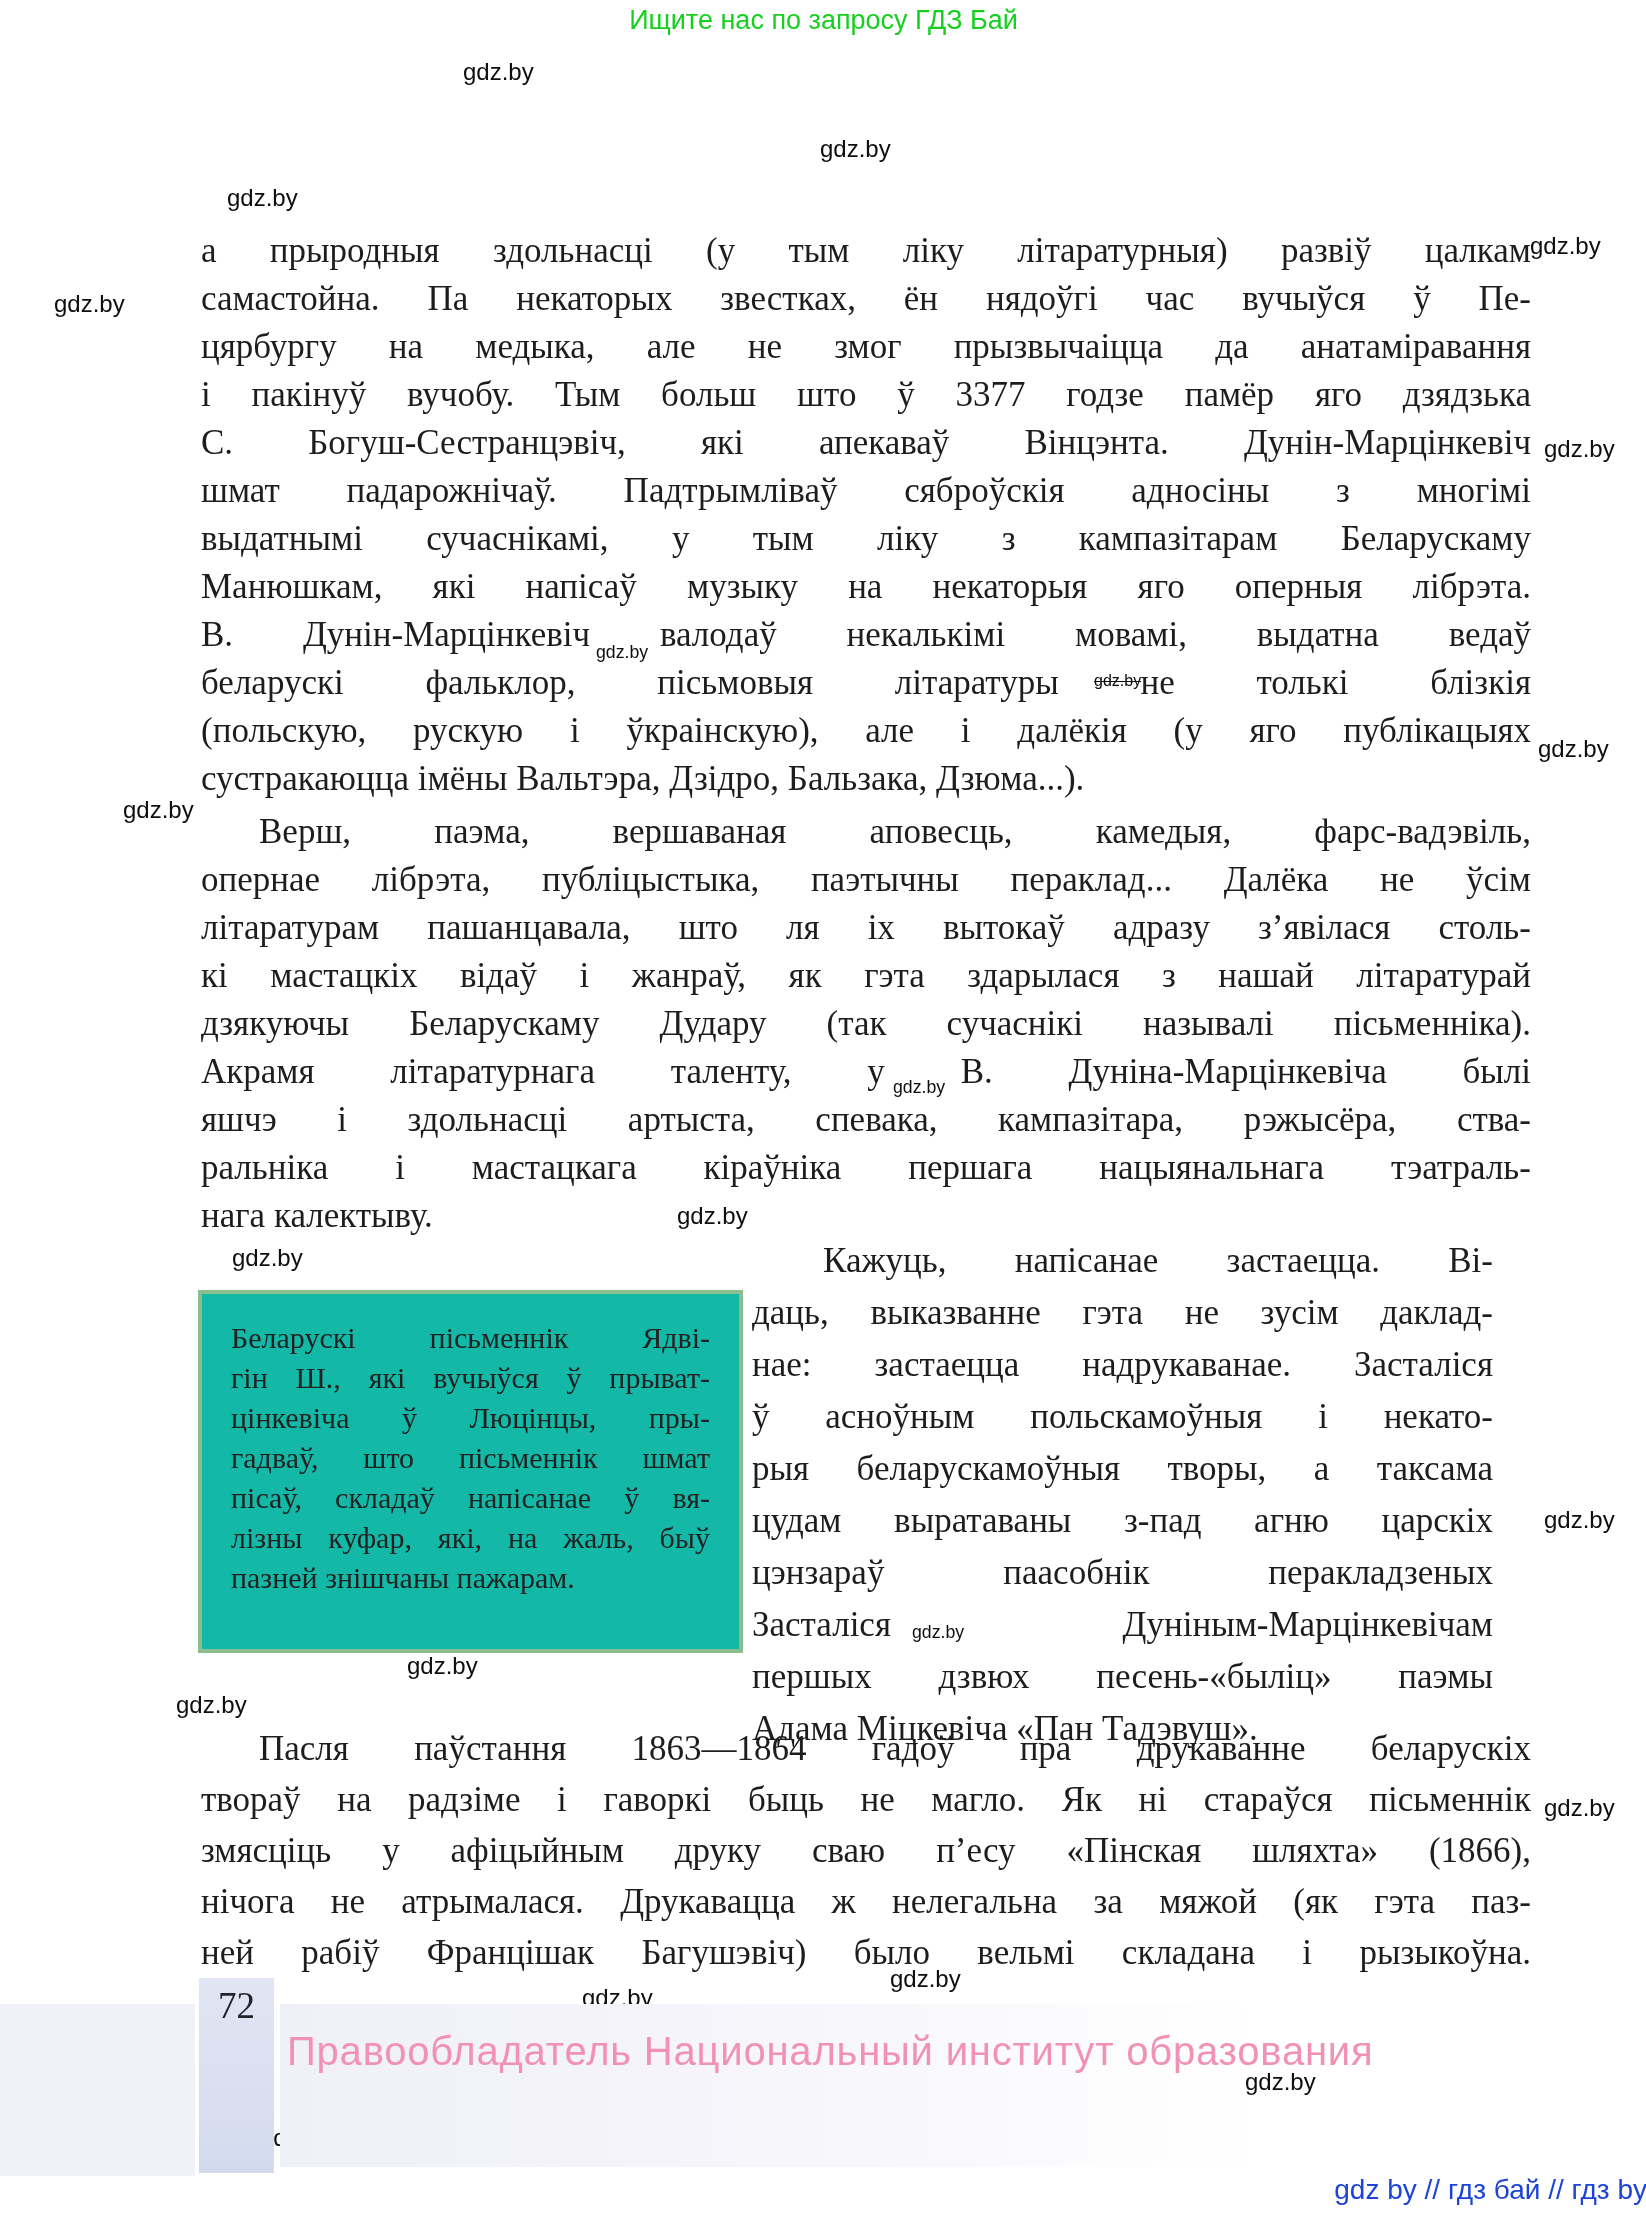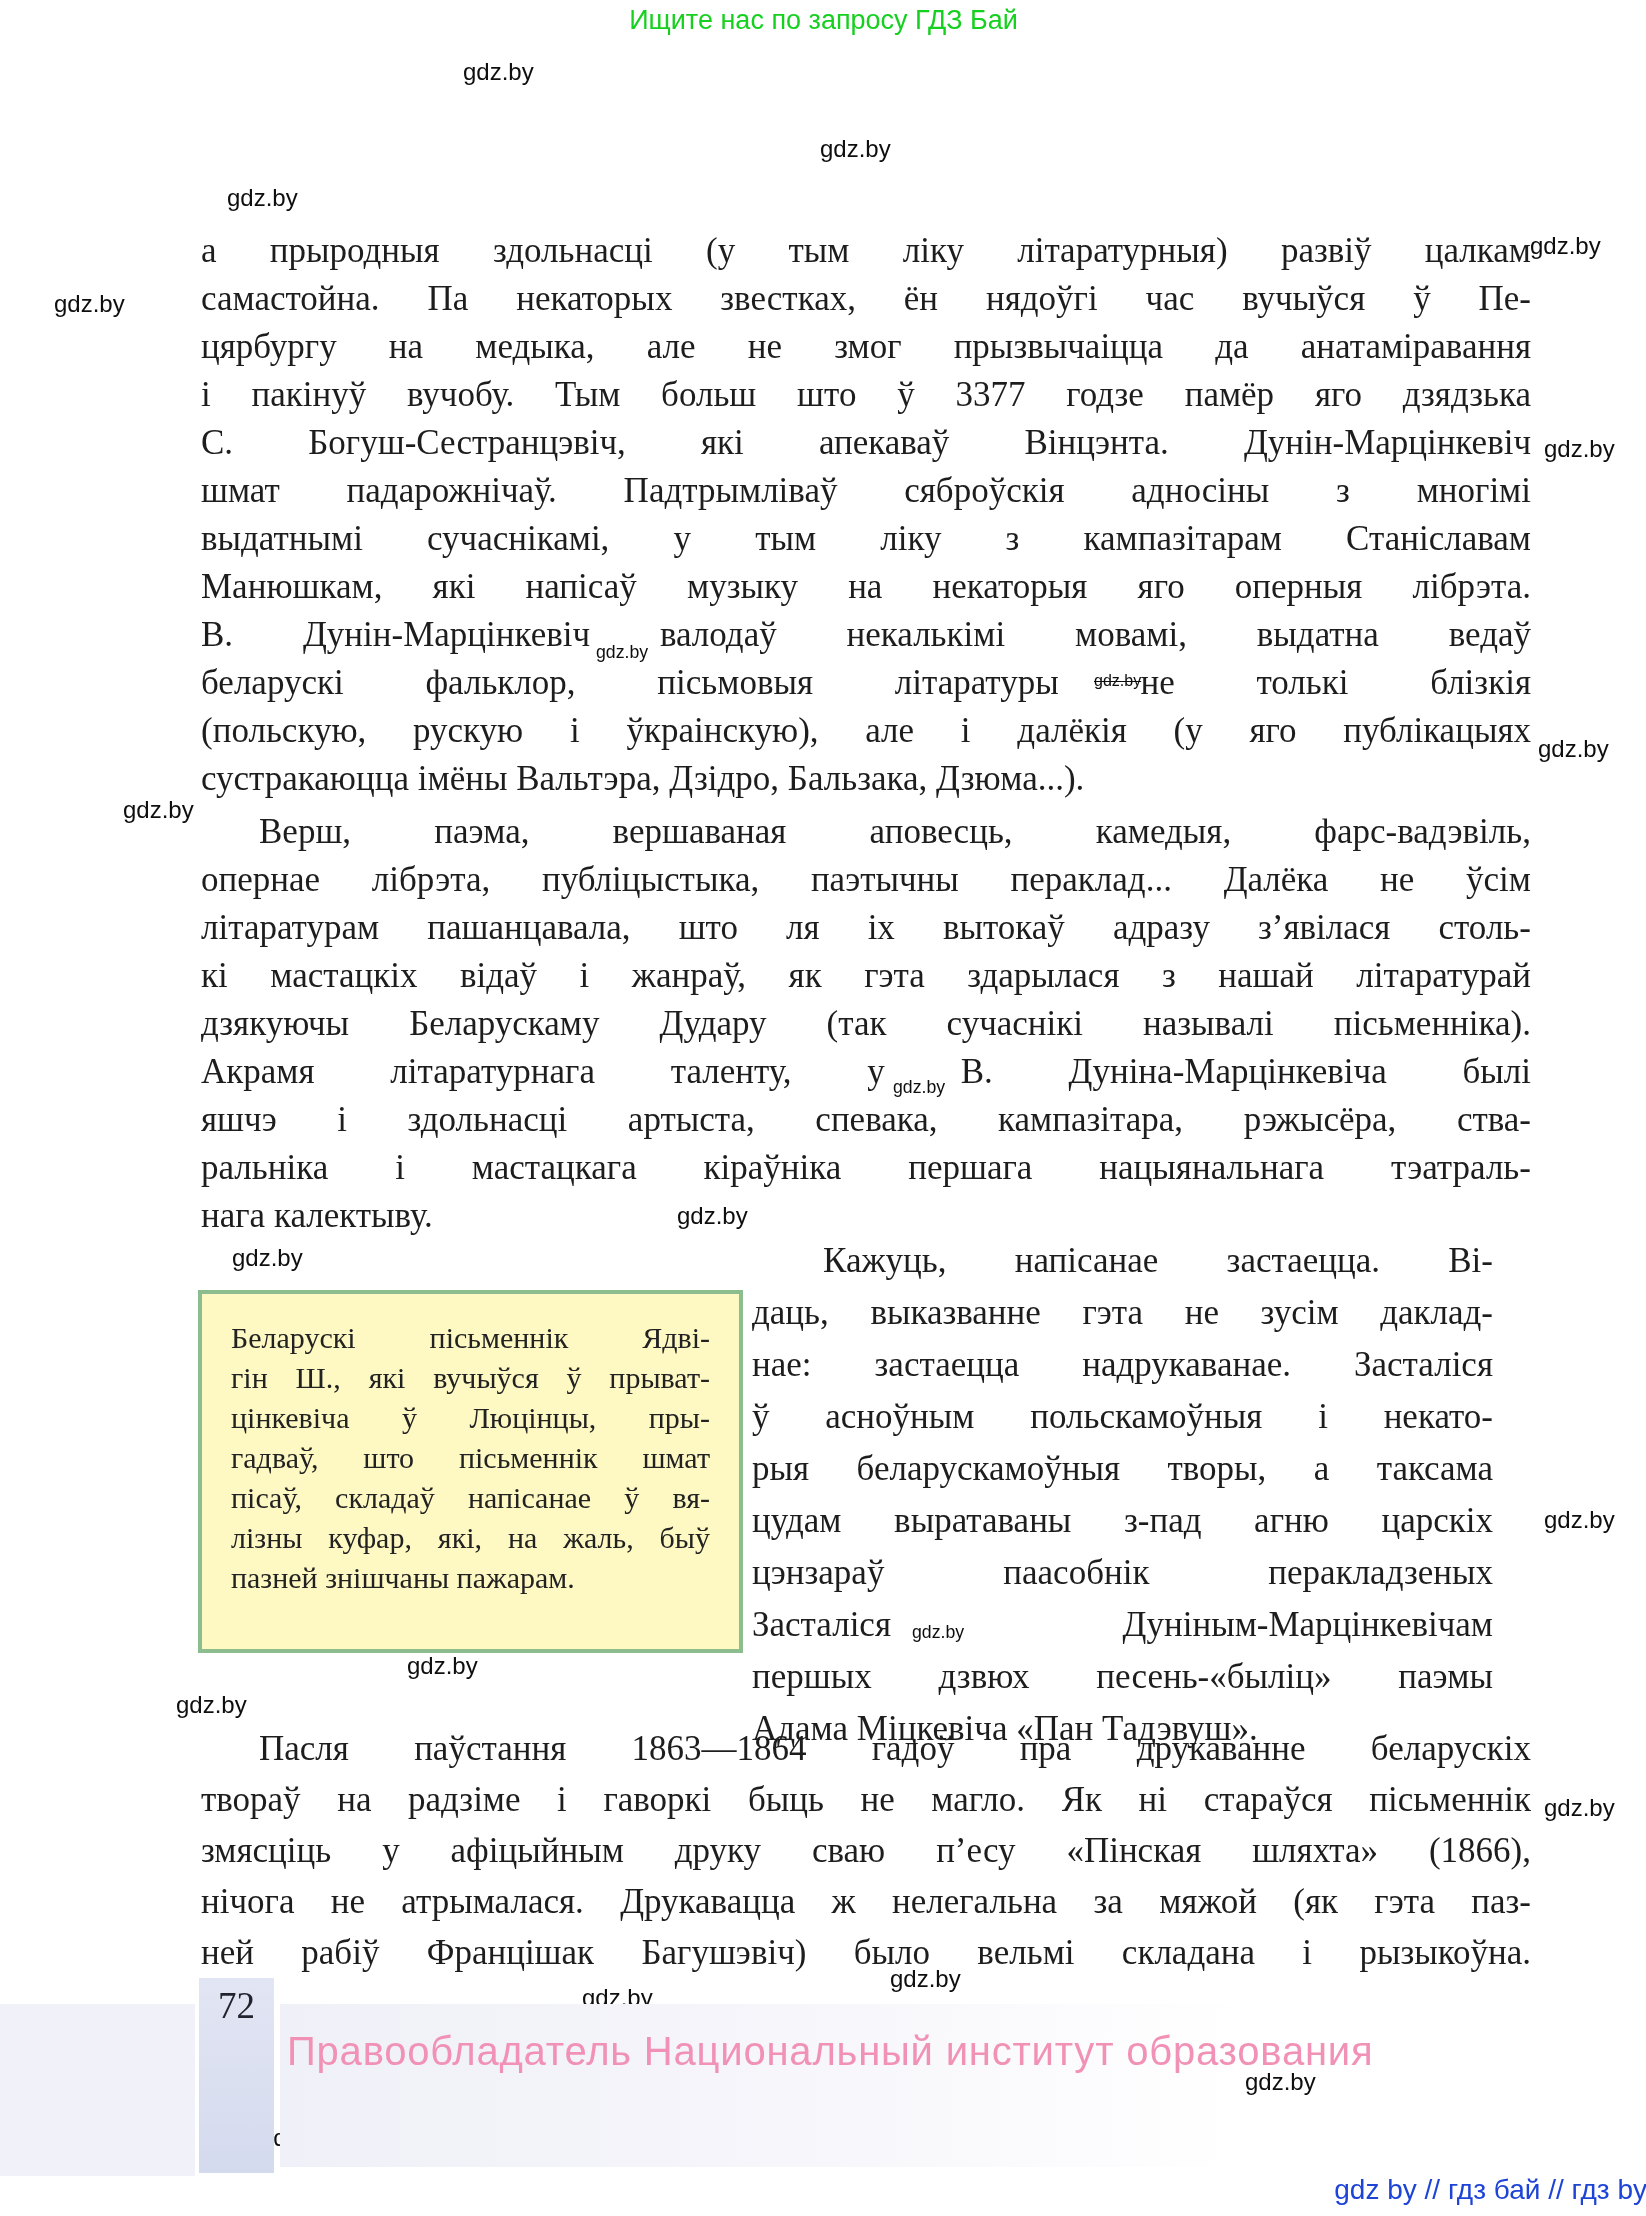--- a/index.html
+++ b/index.html
@@ -12,21 +12,21 @@
   .textblock{position:absolute;}
   .tline{text-align:justify;text-align-last:justify;}
   .tline.last{text-align-last:left;}
   .tline.ind{padding-left:58px;}
   #para1{left:201px;top:227px;width:1330px;font-size:35px;line-height:48px;}
   #para2{left:201px;top:808px;width:1330px;font-size:35px;line-height:48px;}
   #rightcol{left:752px;top:1235px;width:741px;font-size:35px;line-height:52px;}
   #rightcol .tline.ind{padding-left:71px;}
   #para3{left:201px;top:1723px;width:1330px;font-size:35px;line-height:51px;}
   .note-box{position:absolute;left:198px;top:1290px;width:545px;height:363px;box-sizing:border-box;
-            background:#fef9c3;border:4px solid #8cbd8e;padding:24px 29px 0 29px;}
+            background:#14b8a6;border:4px solid #8cbd8e;padding:24px 29px 0 29px;}
   .note-box .note-lines{font-size:30px;line-height:40px;color:#222;}
   .f-left-panel{position:absolute;left:0;top:2004px;width:195px;height:172px;background:#f1f2f9;}
   .f-strip{position:absolute;left:199px;top:1978px;width:75px;height:195px;
            background:linear-gradient(#e2e5f3,#d4daee);}
   .f-right-panel{position:absolute;left:280px;top:2004px;width:975px;height:163px;
            background:linear-gradient(to right,#f0f1f8 0%,#f4f4fa 40%,rgba(255,255,255,0) 100%);}
   .page-num{position:absolute;left:199px;top:1984px;width:75px;text-align:center;
             font-size:37px;color:#23232e;}
   .copyright{position:absolute;left:287px;top:2029px;width:1128px;
              font-family:"Liberation Sans",sans-serif;font-size:40px;letter-spacing:0.8px;color:#f191b5;}
@@ -65,21 +65,21 @@
       <span class="wm" style="left: 260px; top: 2124px; font-size: 24px;">gdz.by</span>
     </div>
 
   <div class="textblock" id="para1">
       <div class="tline">а прыродныя здольнасці (у тым ліку літаратурныя) развіў цалкам</div>
       <div class="tline">самастойна. Па некаторых звестках, ён нядоўгі час вучыўся ў Пе-</div>
       <div class="tline">цярбургу на медыка, але не змог прызвычаіцца да анатаміравання</div>
       <div class="tline">і пакінуў вучобу. Тым больш што ў 3377 годзе памёр яго дзядзька</div>
       <div class="tline">С. Богуш-Сестранцэвіч, які апекаваў Вінцэнта. Дунін-Марцінкевіч</div>
       <div class="tline">шмат падарожнічаў. Падтрымліваў сяброўскія адносіны з многімі</div>
-      <div class="tline">выдатнымі сучаснікамі, у тым ліку з кампазітарам Станіславам</div>
+      <div class="tline">выдатнымі сучаснікамі, у тым ліку з кампазітарам Беларускаму</div>
       <div class="tline">Манюшкам, які напісаў музыку на некаторыя яго оперныя лібрэта.</div>
       <div class="tline">В. Дунін-Марцінкевіч валодаў некалькімі мовамі, выдатна ведаў</div>
       <div class="tline">беларускі фальклор, пісьмовыя літаратуры  не толькі блізкія</div>
       <div class="tline">(польскую, рускую і ўкраінскую), але і далёкія (у яго публікацыях</div>
       <div class="tline last">сустракаюцца імёны Вальтэра, Дзідро, Бальзака, Дзюма...).</div>
     </div>
 
   <div class="textblock" id="para2">
       <div class="tline ind">Верш, паэма, вершаваная аповесць, камедыя, фарс-вадэвіль,</div>
       <div class="tline">опернае лібрэта, публіцыстыка, паэтычны пераклад... Далёка не ўсім</div>

